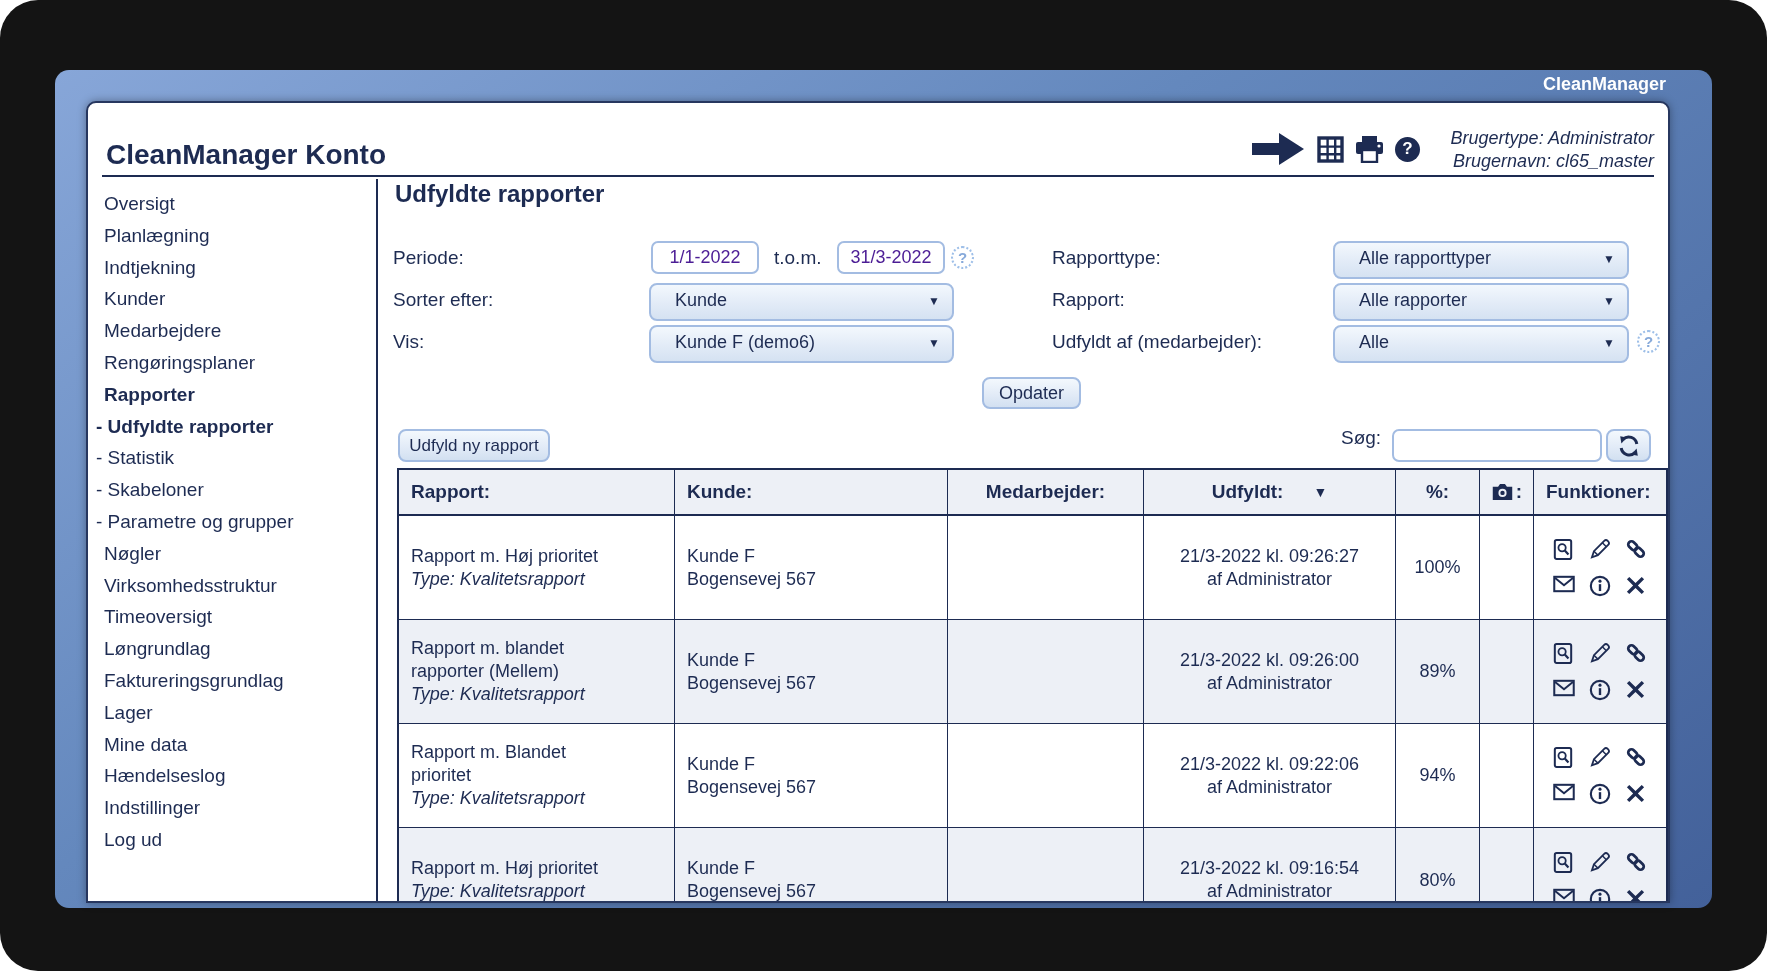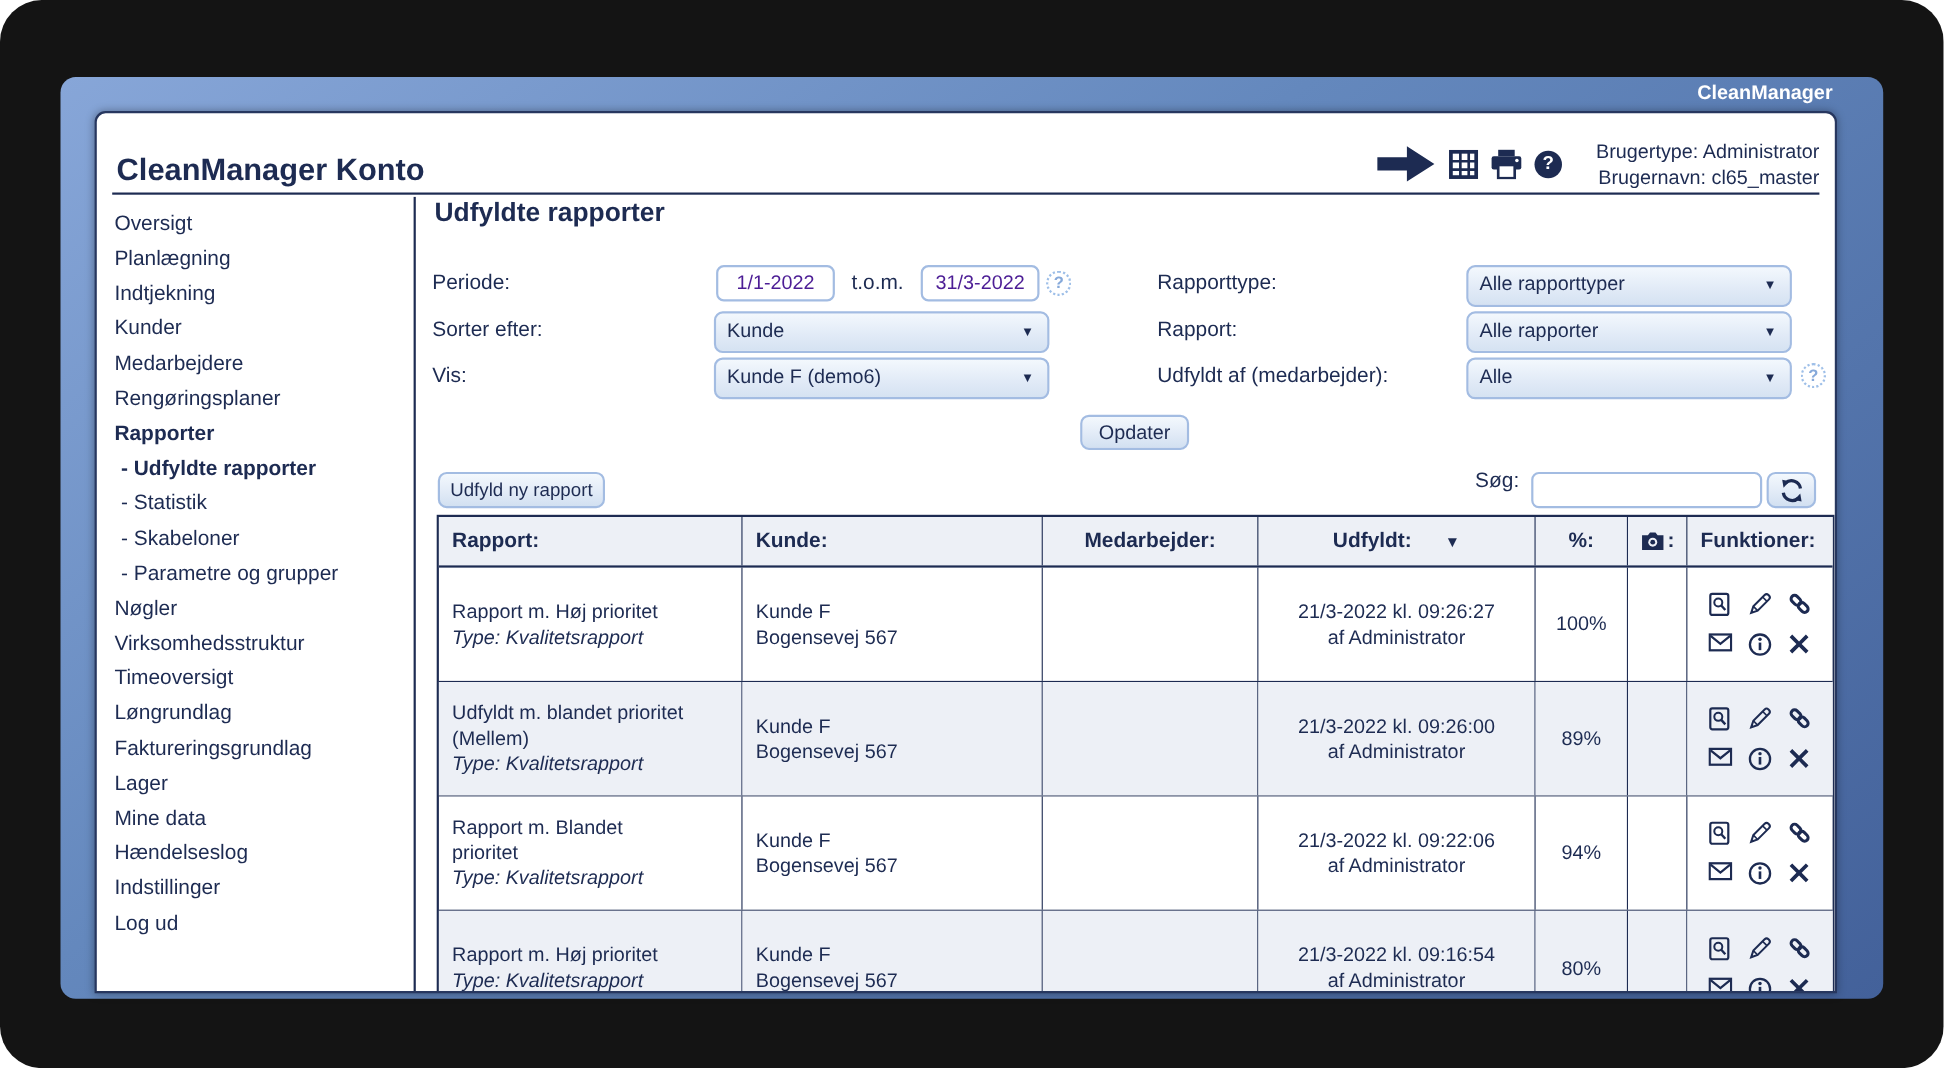--- a/index.html
+++ b/index.html
@@ -11,40 +11,40 @@
   .brand{position:absolute;top:1px;right:46px;color:#ffffff;font-weight:bold;font-size:18px;line-height:26px;}
   .window{position:absolute;left:31px;top:31px;width:1584px;height:802px;background:#ffffff;
     border:2px solid #27375f;border-radius:10px 10px 0 0;overflow:hidden;box-shadow:0 0 8px rgba(0,0,0,.35);}
   
   .win-header{position:absolute;left:14px;right:14px;top:0;height:74px;border-bottom:2px solid #1d2b52;}
   .win-header h1{position:absolute;left:4px;bottom:4px;margin:0;font-size:28px;color:#1d2b52;}
   .top-icons{position:absolute;left:1150px;bottom:8px;display:flex;align-items:center;gap:11px;}
   .top-icons .ic{display:inline-flex;}
   .ic-help-badge{width:25px;height:25px;border-radius:50%;background:#1d2b52;color:#fff;font-weight:bold;
     font-size:17px;display:inline-flex;align-items:center;justify-content:center;}
-  .user-info{position:absolute;right:0;bottom:2px;text-align:right;font-size:18px;
+  .user-info{position:absolute;right:0;bottom:2px;text-align:right;font-style:italic;font-size:18px;
     color:#1d2b52;line-height:23px;}
   
   .sidebar{position:absolute;left:0;top:76px;bottom:0;width:290px;border-right:2px solid #1d2b52;padding-top:9px;}
   .side-item{font-size:19px;color:#1d2b52;line-height:31.8px;padding-left:16px;white-space:nowrap;cursor:pointer;}
   .side-item.b{font-weight:bold;}
-  .side-item.sub{padding-left:22px;}
+  .side-item.sub{padding-left:8px;}
   
   .content{position:absolute;left:292px;top:76px;right:0;bottom:0;overflow:hidden;}
   .content h2{position:absolute;left:15px;top:1px;margin:0;font-size:24px;color:#1d2b52;}
   .lbl{position:absolute;height:33px;line-height:33px;font-size:19px;color:#1d2b52;white-space:nowrap;}
   .fr1{top:62px;} .fr2{top:104px;} .fr3{top:146px;}
   .L1{left:13px;} .L2{left:672px;}
   .datein{position:absolute;width:108px;height:33px;border:2px solid #a3bce2;border-radius:7px;
     font-family:"Liberation Sans",sans-serif;font-size:18px;color:#4c1d95;text-align:center;background:#fff;outline:none;}
   .D1{left:271px;} .D2{left:457px;}
   .tom{left:394px;width:60px;text-align:left;}
   .sel{position:absolute;height:38px;border:2px solid #a3bce2;border-radius:8px;cursor:pointer;
     background:linear-gradient(180deg,#f3f8fd 0%,#e2ebf7 55%,#d5e2f2 100%);
-    font-size:18px;color:#1d2b52;line-height:30px;padding-left:10px;}
+    font-size:18px;color:#1d2b52;line-height:30px;padding-left:24px;}
   .S1{left:269px;width:305px;} .S2{left:953px;width:296px;}
   .car{position:absolute;right:12px;top:1px;font-size:12px;color:#1d2b52;}
   .help-dash{position:absolute;width:23px;height:23px;margin-top:5px;border:2px dotted #9ebfe8;border-radius:50%;
     color:#86a9da;font-size:15px;font-weight:bold;text-align:center;line-height:19px;cursor:pointer;}
   .H1{left:571px;} .H2{left:1257px;}
   .btn{position:absolute;border:2px solid #a3bce2;border-radius:8px;cursor:pointer;color:#1d2b52;
     background:linear-gradient(180deg,#f3f8fd 0%,#e2ebf7 55%,#d2e0f1 100%);
     font-family:"Liberation Sans",sans-serif;}
   .opdater{left:602px;top:198px;width:99px;height:32px;font-size:18px;}
   .newrep{left:18px;top:250px;width:152px;height:33px;font-size:17px;}
@@ -268,21 +268,21 @@
       <span>
         <svg width="21" height="21" viewBox="0 0 22 22">
           <path d="M2 4.5 L4.5 2 L11 8.5 L17.5 2 L20 4.5 L13.5 11 L20 17.5 L17.5 20 L11 13.5 L4.5 20 L2 17.5 L8.5 11 Z" fill="#1d2b52"></path>
         </svg>
       </span>
     </div>
   </div>
 
   <div class="trow body-row alt">
     <div class="td c-rap">
-      <div>Udfyldt m. blandet prioritet (Mellem)</div>
+      <div>Rapport m. blandet rapporter (Mellem)</div>
       <div class="ital">Type: Kvalitetsrapport</div>
     </div>
     <div class="td c-kun">
       <div>Kunde F</div>
       <div>Bogensevej 567</div>
     </div>
     <div class="td c-med"></div>
     <div class="td c-udf">
       <div>21/3-2022 kl. 09:26:00</div>
       <div>af Administrator</div>

